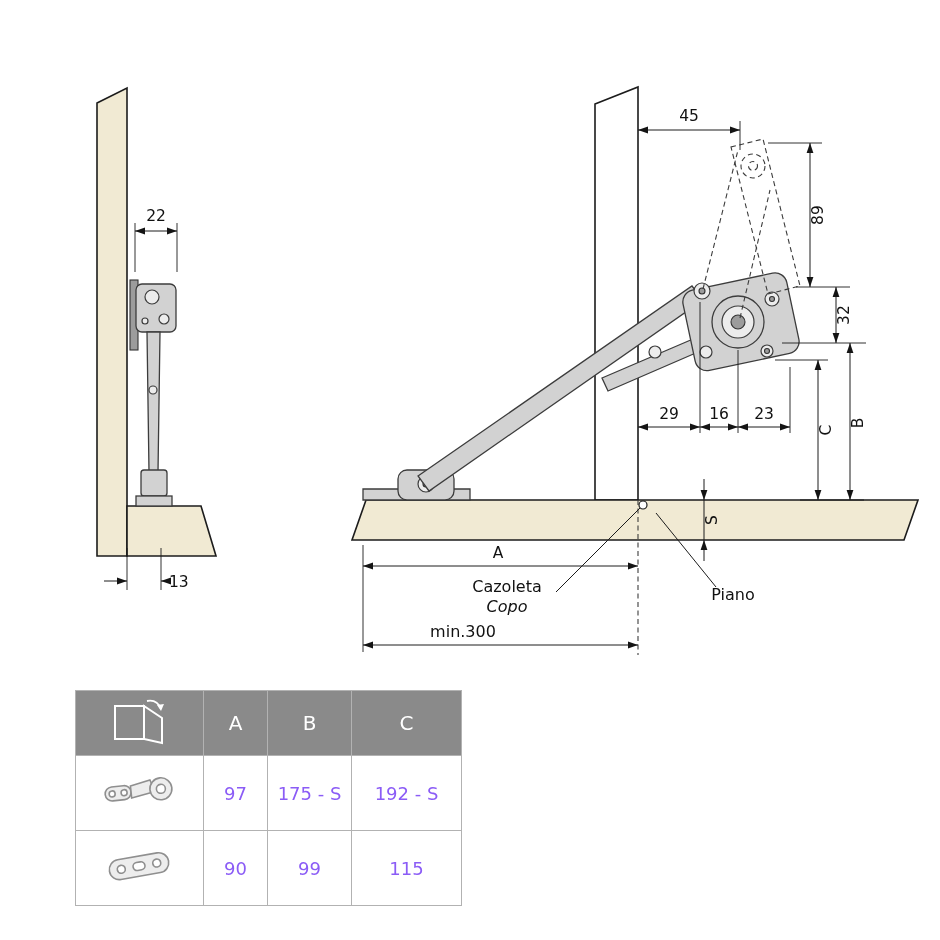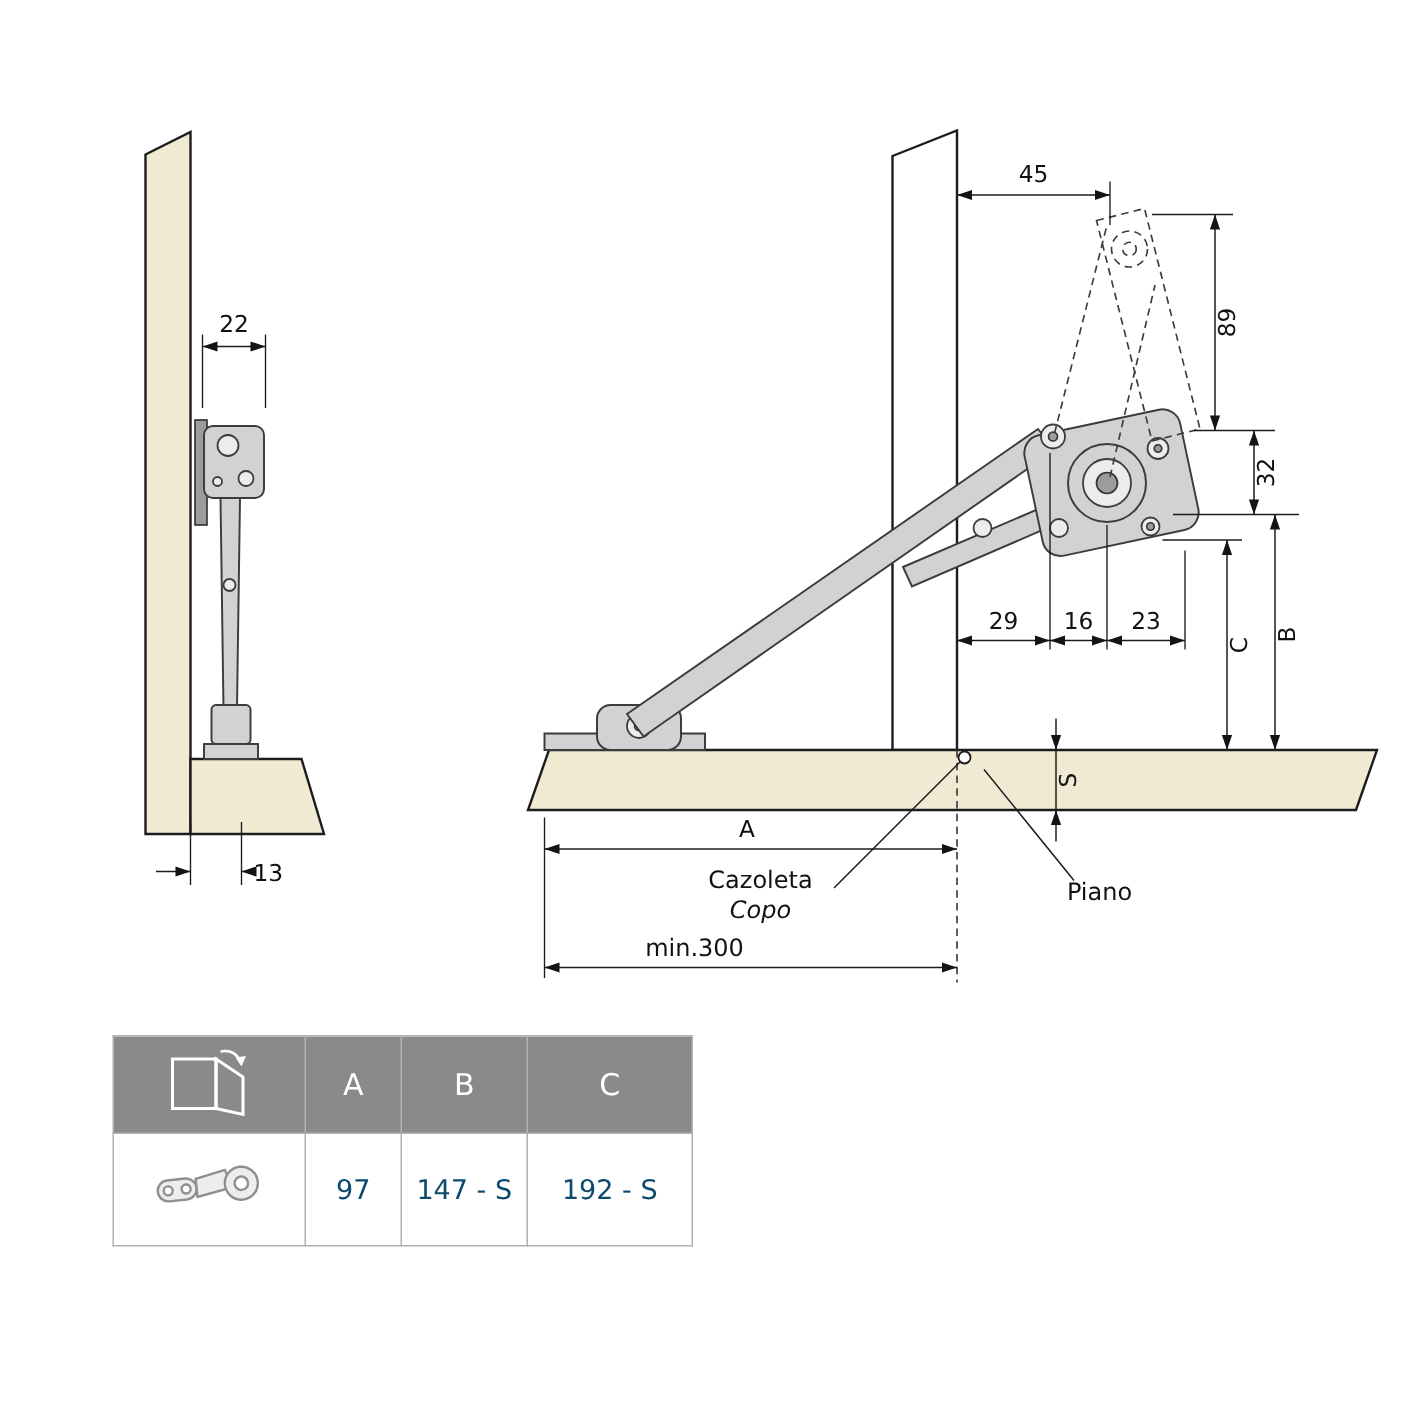--- a/index.html
+++ b/index.html
@@ -18,21 +18,21 @@
   .dash{stroke:#3c3c3c;stroke-width:1.1;fill:none;stroke-dasharray:5 3.5;}
   .ah{fill:#141414;stroke:none;}
   text.dt{font-size:15.5px;fill:#111;text-anchor:middle;font-family:"DejaVu Sans","Liberation Sans",sans-serif;}
   text.lbl{font-size:16px;fill:#111;text-anchor:middle;font-family:"DejaVu Sans","Liberation Sans",sans-serif;}
   text.ital{font-style:italic;}
 
   
   table.dims{position:absolute;left:75px;top:690px;border-collapse:collapse;table-layout:fixed;border:1px solid #9a9a9a;}
   table.dims td{border:1px solid #b2b2b2;text-align:center;vertical-align:middle;padding:0;}
   tr.head td{background:#8a8a8a;color:#fff;font-size:20px;height:64px;}
-  tr.datarow td{height:74px;font-size:18px;color:#0c4a6e;background:#fff;}
+  tr.datarow td{height:74px;font-size:18px;color:#8b5cf6;background:#fff;}
 </style>
 </head>
 <body>
 
 <div class="stage">
 
 <svg class="diagram" width="940" height="680" viewBox="0 0 940 680">
   <defs>
     <path id="ah" class="ah" d="M0 0 L-10 -3.4 L-10 3.4 Z"></path>
   </defs>
@@ -229,19 +229,34 @@
           <rect x="2" y="14" width="26" height="14" rx="7"></rect>
           <circle cx="9" cy="21" r="3" fill="#fff"></circle>
           <circle cx="21" cy="21" r="3" fill="#fff"></circle>
           <polygon points="28,15 48,11 52,23 28,27"></polygon>
           <circle cx="58" cy="21" r="11"></circle>
           <circle cx="58" cy="21" r="4.5" fill="#fff"></circle>
         </g>
       </svg>
     </td>
     <td>97</td>
-    <td>147 - S</td>
+    <td>175 - S</td>
     <td>192 - S</td>
+  </tr>
+  <tr class="datarow">
+    <td>
+      <svg width="70" height="40" viewBox="0 0 70 40">
+        <g stroke="#8f8f8f" fill="#ededed" stroke-width="1.6" transform="rotate(-10 35 20)">
+          <rect x="4" y="10" width="60" height="20" rx="10"></rect>
+          <circle cx="16" cy="20" r="4" fill="#fff"></circle>
+          <circle cx="52" cy="20" r="4" fill="#fff"></circle>
+          <rect x="28" y="16" width="12" height="8" rx="4" fill="#fff"></rect>
+        </g>
+      </svg>
+    </td>
+    <td>90</td>
+    <td>99</td>
+    <td>115</td>
   </tr>
 </tbody>
     </table>
 
 </div>
 
 </body></html>

